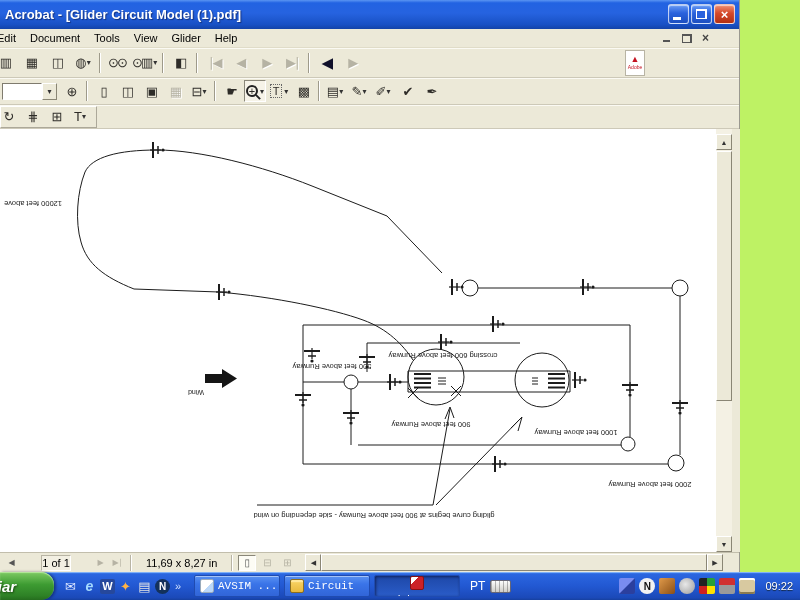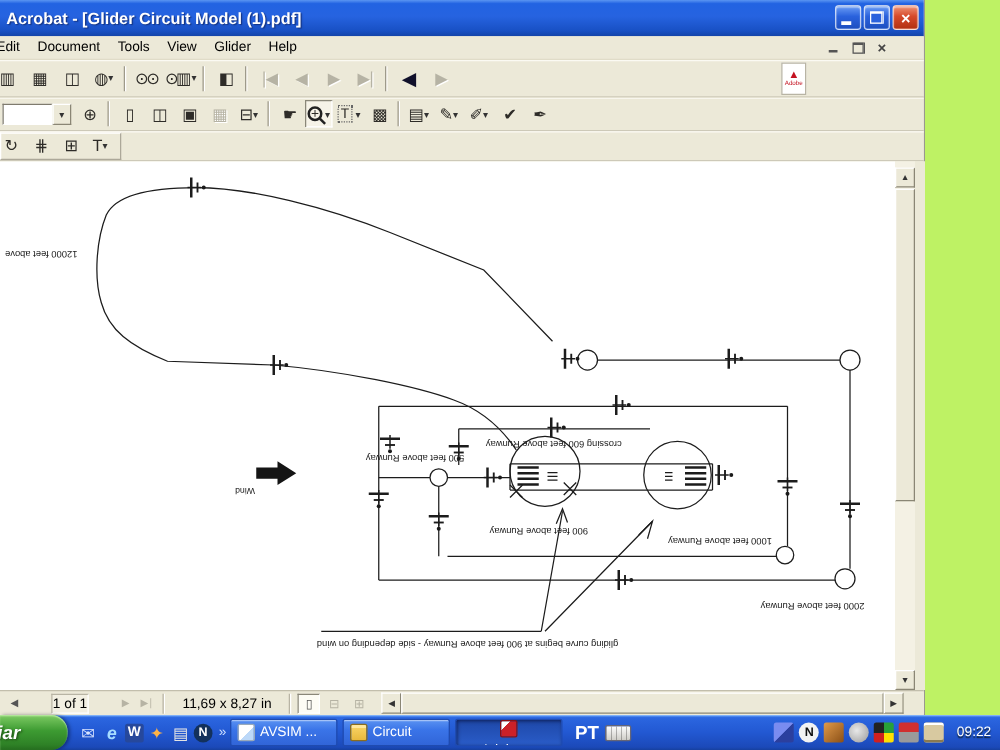--- a/index.html
+++ b/index.html
@@ -108,32 +108,32 @@
     text-shadow:1px 1px 2px #1d4a12; white-space:nowrap; }
   .quicklaunch { display:flex; align-items:center; margin-left:8px; gap:2px; }
   .ql { width:17px; height:17px; display:flex; align-items:center; justify-content:center; font-size:12px; }
   .ql-mail { color:#dce6ff; font-size:13px; }
   .ql-ie { color:#a6dcff; font-style:italic; font-weight:bold; font-size:14px; }
   .ql-word { background:#26489c; color:#fff; font-size:11px; font-weight:bold; border-radius:2px; width:15px; height:15px; }
   .ql-amp { color:#ffb347; font-size:13px; }
   .ql-notes { color:#e4e4e4; font-size:13px; }
   .ql-nets { background:#13315c; color:#fff; border-radius:50%; font-size:10px; font-weight:bold; width:15px; height:15px; }
   .ql-more { color:#cfe0ff; font-size:11px; width:12px; }
-  .tasks { display:flex; align-items:center; gap:4px; }
+  .tasks { display:flex; align-items:center; margin-left:10px; gap:4px;font-family:Liberation Mono, monospace; }
   .task { width:86px; height:22px; border-radius:2px; border:1px solid #1f4bb0; padding:0 5px;
     background:linear-gradient(180deg,#5a92f2,#3a74e8 40%,#3165d8);
     box-shadow:inset 0 1px 0 rgba(255,255,255,.45);
     display:flex; align-items:center; gap:4px; color:#fff; font-size:11px; white-space:nowrap; overflow:hidden; }
   .task.active { background:linear-gradient(180deg,#1e48a8,#2a5cc8); box-shadow:inset 1px 1px 3px rgba(0,0,30,.55);flex-direction:column; }
   .ticon { width:14px; height:14px; flex:none; border-radius:2px; }
   .ic-ie { background:linear-gradient(135deg,#fff 55%,#bcd8f8 55%); border:1px solid #9ab; }
   .ic-folder { background:linear-gradient(180deg,#ffe79a 20%,#f6cf5e 21%,#e8b93e); border:1px solid #8a6d1f; }
   .ic-acrobat { background:linear-gradient(135deg,#fff 0 30%,#cc2128 30%); border:1px solid #8a1014; }
   .lang { display:flex; align-items:center; margin-left:10px; gap:5px; }
-  .lang-label { color:#fff; font-size:15px;font-weight:bold; }
+  .lang-label { color:#fff; font-size:12px; }
   .kbd { width:21px; height:13px; border:1px solid #667; border-radius:2px;
     background:linear-gradient(#fdfdfd,#cfcdc8),repeating-linear-gradient(90deg,#bbb 0 1px,transparent 1px 4px); background-blend-mode:multiply; }
   .tray { margin-left:auto; display:flex; align-items:center; gap:4px; }
   .tric { width:16px; height:16px; border-radius:2px; display:flex; align-items:center; justify-content:center;
     font-size:10px; font-weight:bold; color:#111; }
   .tr1 { background:linear-gradient(135deg,#7a8cf0 0 49%,#2b3f9e 51%); }
   .tr2 { background:#f2f2f2; border-radius:50%; }
   .tr3 { background:linear-gradient(135deg,#e09a4a,#8a4f16); }
   .tr4 { background:radial-gradient(circle at 40% 40%,#e8e8e8,#9a9a9a); border-radius:50%; }
   .tr5 { background:conic-gradient(#28a038 0 25%,#ffe000 0 50%,#d02020 0 75%,#222 0); }

